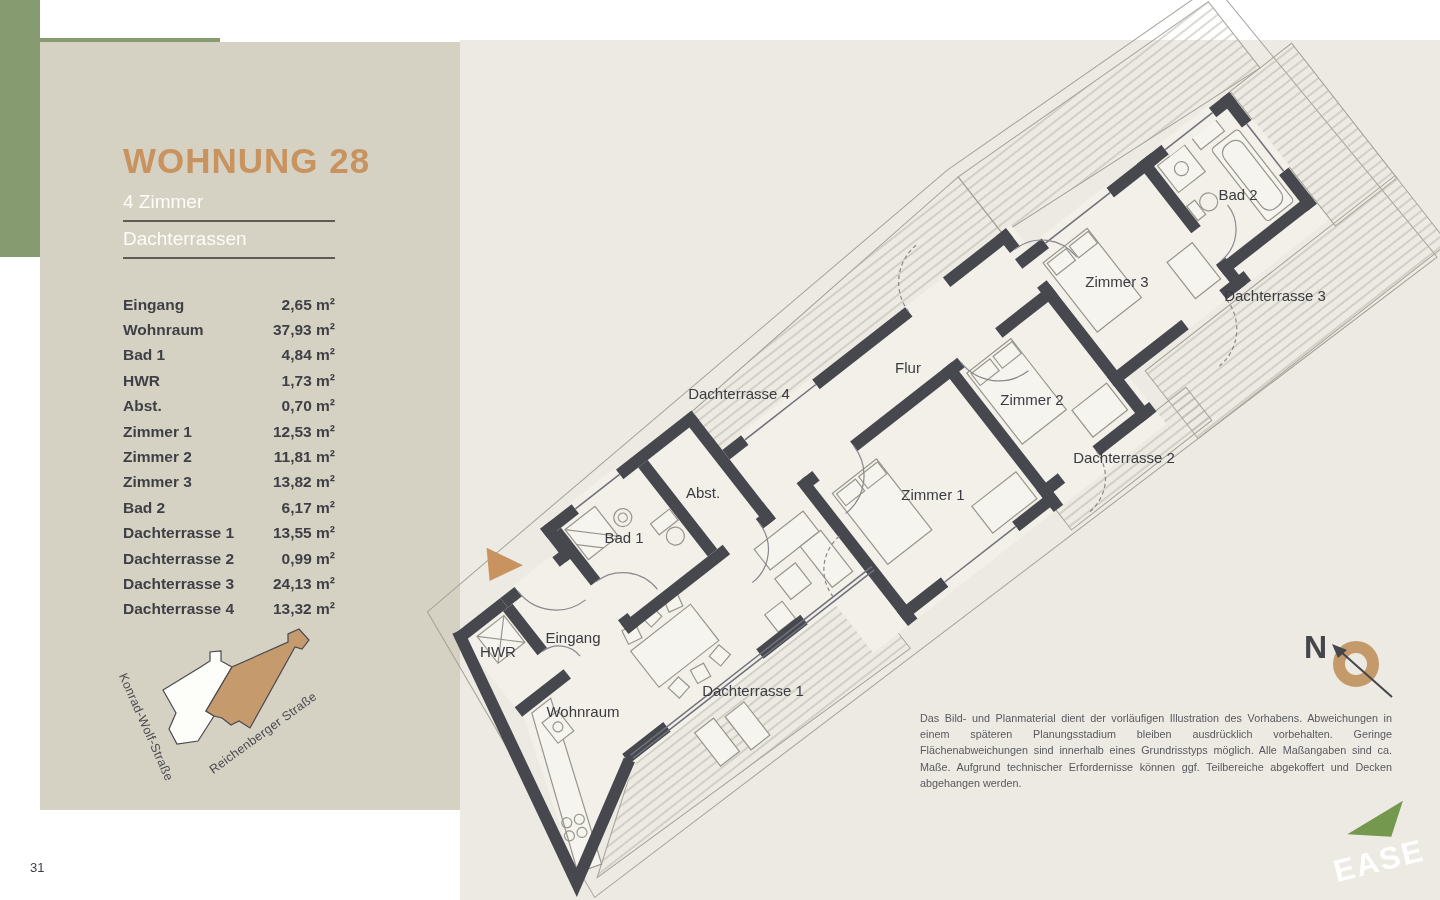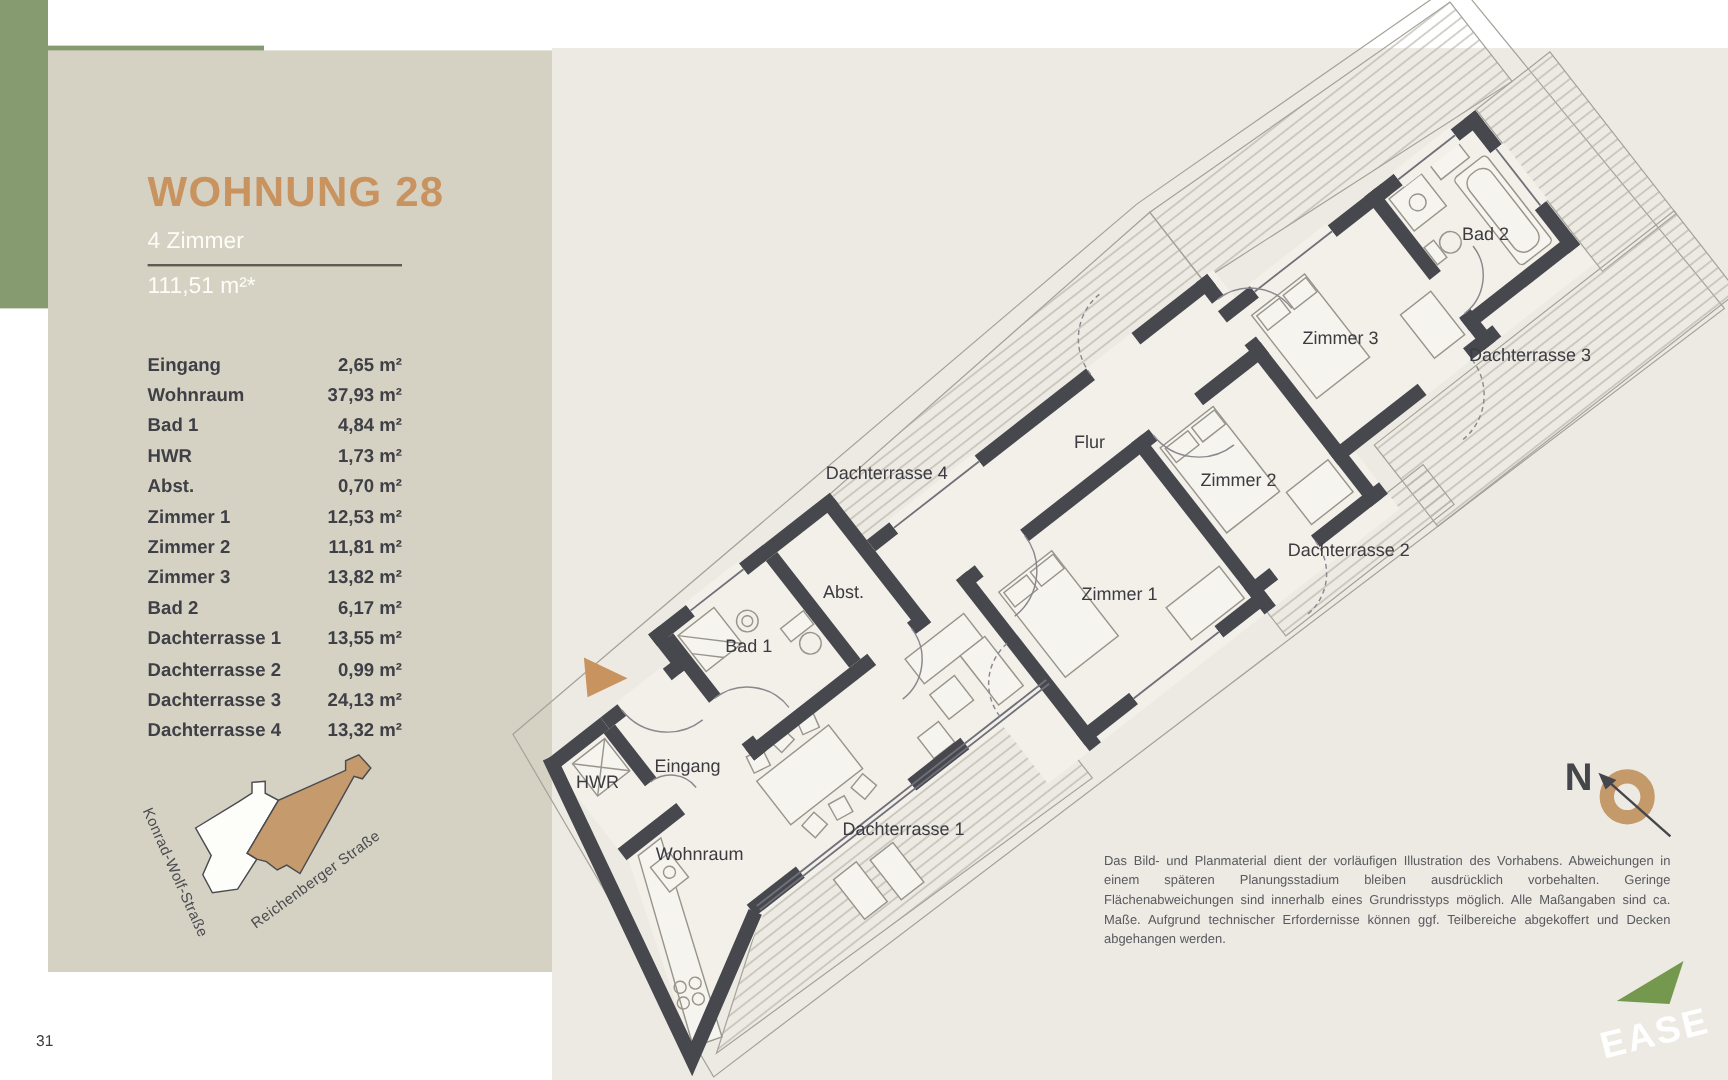--- a/index.html
+++ b/index.html
@@ -66,21 +66,21 @@
 
   <div class="green-strip"></div>
   <div class="floor-badge">
     <span>4. OG</span>
   </div>
 
   <div class="card">
     <div class="unit-title">WOHNUNG 28</div>
     <div class="unit-sub">
       <div class="row lined">4 Zimmer</div>
-      <div class="row">111,51 m²*</div>
+      <div class="row lined">Dachterrassen</div>
     </div>
 
     <div class="area-table">
       <div class="area-row">
           <span class="lbl">Eingang</span>
           <span class="val">2,65 m²</span>
         </div>
       <div class="area-row">
           <span class="lbl">Wohnraum</span>
           <span class="val">37,93 m²</span>

